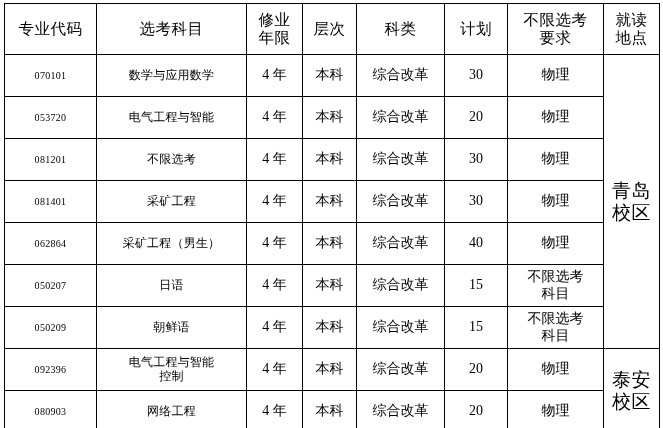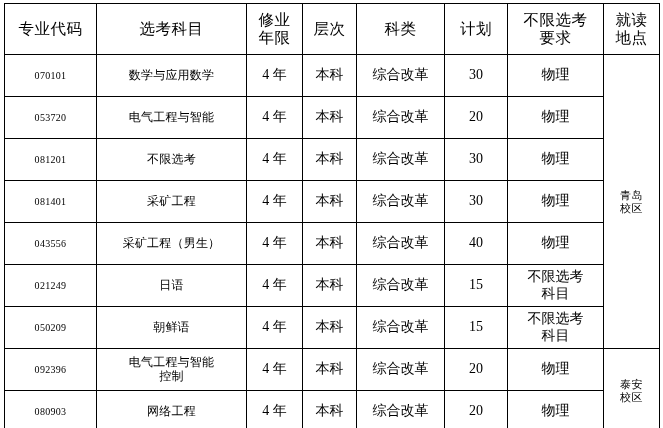--- a/index.html
+++ b/index.html
@@ -46,21 +46,21 @@
   }
   td.code-cell {
     font-size: 10px;
     letter-spacing: 0.3px;
   }
   td.name-cell {
     font-size: 12px;
     letter-spacing: 0.2px;
   }
   td.campus-cell {
-    font-size: 11px;
+    font-size: 19px;
     letter-spacing: 0.5px;
     line-height: 1.35;
   }
   td.subject-cell {
     font-size: 14px;
     line-height: 1.3;
   }
   .two-line {
     display: block;
   }
@@ -145,30 +145,30 @@
       <tr>
         <td class="code-cell">081401</td>
         <td class="name-cell">采矿工程</td>
         <td>4 年</td>
         <td>本科</td>
         <td>综合改革</td>
         <td>30</td>
         <td class="subject-cell">物理</td>
       </tr>
       <tr>
-        <td class="code-cell">043556</td>
+        <td class="code-cell">062864</td>
         <td class="name-cell">采矿工程（男生）</td>
         <td>4 年</td>
         <td>本科</td>
         <td>综合改革</td>
         <td>40</td>
         <td class="subject-cell">物理</td>
       </tr>
       <tr>
-        <td class="code-cell">021249</td>
+        <td class="code-cell">050207</td>
         <td class="name-cell">日语</td>
         <td>4 年</td>
         <td>本科</td>
         <td>综合改革</td>
         <td>15</td>
         <td class="subject-cell">
           <span class="two-line">不限选考</span>
           <span class="two-line">科目</span>
         </td>
       </tr>

